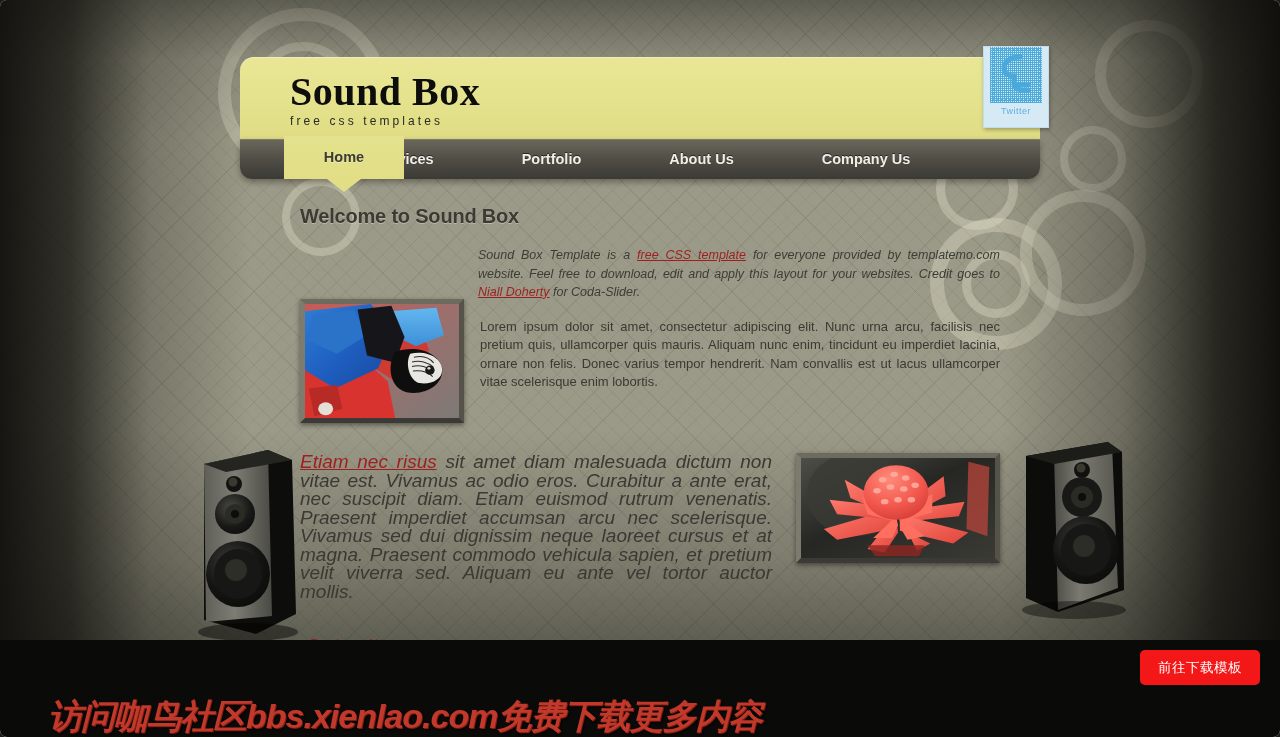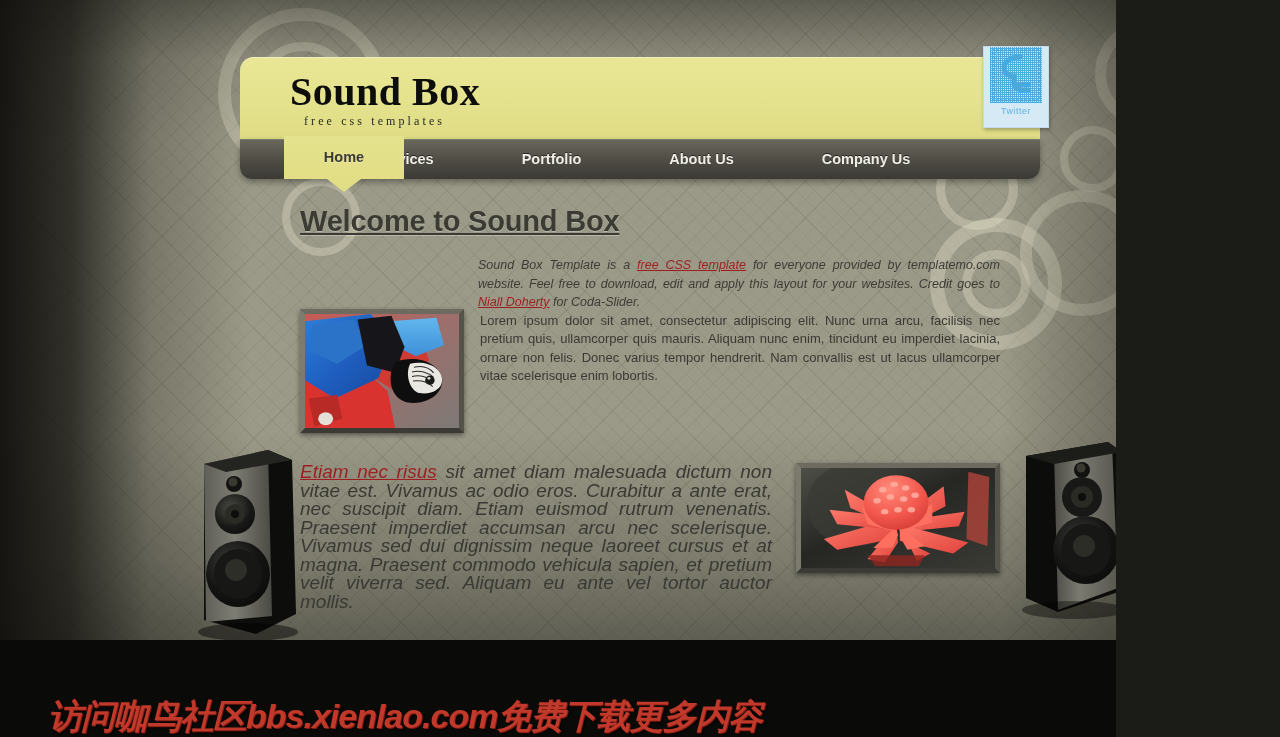--- a/index.html
+++ b/index.html
@@ -8,24 +8,25 @@
     width: 1280px;
     height: 737px;
     overflow: hidden;
     background: #1b1b18;
     font-family: "Liberation Sans", sans-serif;
   }
 
   
   .page {
     position: relative;
-    width: 1116px;
+    width: 1280px;
     height: 737px;
     overflow: hidden;
     background: #ffffff;
+    border-radius: 7px;
   }
 
   
   .bg-wall {
     position: absolute;
     left: 0; top: 0;
     width: 1280px; height: 645px;
     background-color: #9b9a88;
     background-image:
       
@@ -92,26 +93,25 @@
   }
   .brand-title {
     font-family: "Liberation Serif", serif;
     font-size: 40px;
     font-weight: bold;
     color: #0d0d0b;
     letter-spacing: 0.5px;
     line-height: 52px;
   }
   .brand-sub {
-    font-family: Liberation Serif, serif;
+    font-family: Liberation Sans, sans-serif;
     font-size: 12px;
     color: #2a2a22;
     letter-spacing: 3.1px;
     margin-top: -4px;
-    margin-left: 14px;
   }
 
   
   .twitter-badge {
     position: absolute;
     right: -9px; top: -11px;
     width: 66px; height: 82px;
     background: #d6eaf6;
     border: 1px solid #c2dced;
     box-shadow: 1px 2px 4px rgba(0,0,0,0.28);
@@ -196,27 +196,26 @@
     z-index: 3;
   }
 
   
   .content {
     position: absolute;
     left: 300px; top: 205px;
     width: 700px;
   }
   .page-title {
-    font-size: 29px;
+    font-size: 20px;
     font-weight: bold;
     color: #3b3a33;
     letter-spacing: -0.2px;
     text-shadow: 0 1px 0 rgba(255,255,255,0.30);
     margin-bottom: 18px;
-    text-decoration: underline;
   }
 
   .row-1 { position: relative; min-height: 130px; }
 
   
   .img-frame {
     border: 5px solid;
     border-color: #6d6a5f #55524a #3c3a34 #7d7a6e;
     background: #2a2925;
     box-shadow: 0 2px 5px rgba(0,0,0,0.45);
@@ -238,21 +237,21 @@
     color: #3d3c35;
     line-height: 18.5px;
     text-align: justify;
   }
   .body-text {
     margin-left: 180px;
     font-size: 13px;
     color: #3a3933;
     line-height: 18.5px;
     text-align: justify;
-    margin-top: 0;
+    margin-top: 16px;
   }
   a.tm-link {
     color: #9e1f1f;
     text-decoration: underline;
   }
 
   .row-2 { clear: both; position: relative; padding-top: 22px; }
   .flower-frame {
     float: right;
     width: 204px; height: 110px;

